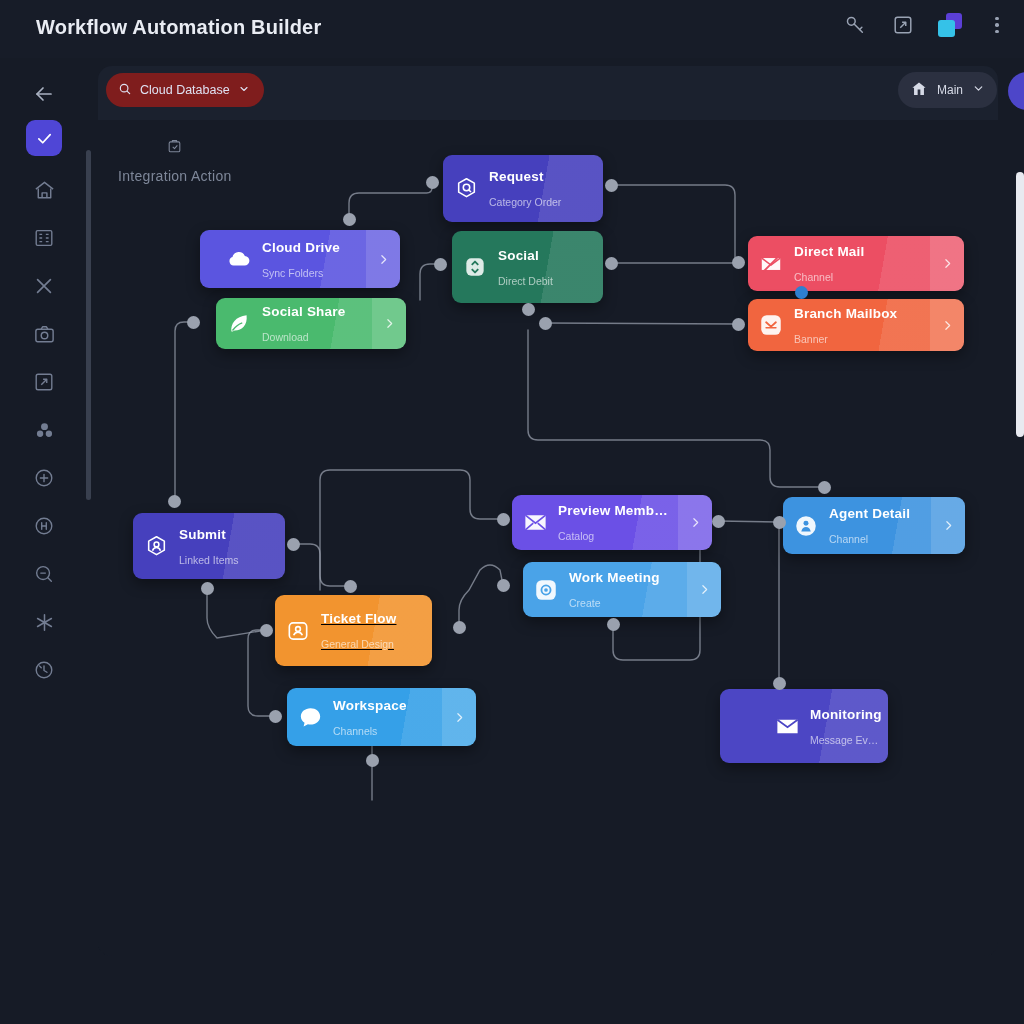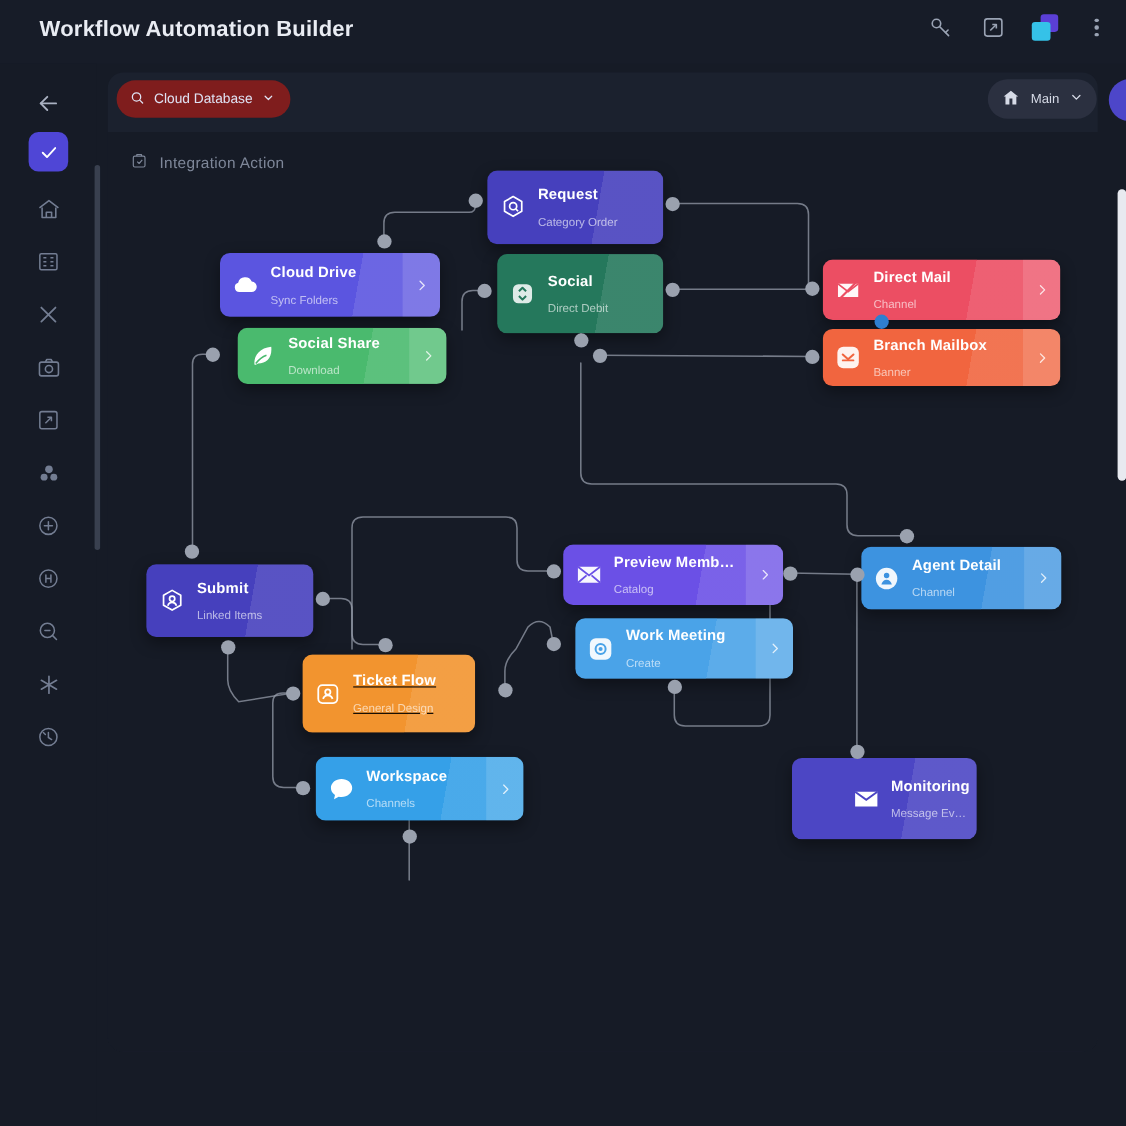--- a/index.html
+++ b/index.html
@@ -184,20 +184,21 @@
   
   .canvas-head {
     position: absolute;
     left: 118px; top: 138px;
     display: flex;
     align-items: center;
     gap: 10px;
     color: #7e8799;
     font-size: 14px;
     letter-spacing: 0.3px;
+    flex-direction: column;
   }
 
   
   .panel-scroll {
     position: absolute;
     left: 1016px; top: 172px;
     width: 8px; height: 265px;
     border-radius: 4px;
     background: #e8eaf0;
   }
@@ -458,21 +459,21 @@
       <path d="M361 507 L361 490 Q361 480 371 470 L382 450 Q392 440 402 450 L405 465" fill="none" stroke="#9aa1ae" stroke-width="1.4" stroke-opacity="0.72" stroke-linecap="round"></path>
       <path d="M405 399 L382 399 Q372 399 372 389 L372 360 Q372 350 362 350 L232 350 Q222 350 222 360 L222 470" fill="none" stroke="#9aa1ae" stroke-width="1.4" stroke-opacity="0.72" stroke-linecap="round"></path>
       <path d="M620 401 L681 402" fill="none" stroke="#9aa1ae" stroke-width="1.4" stroke-opacity="0.72" stroke-linecap="round"></path>
       <path d="M515 504 L515 530 Q515 540 525 540 L592 540 Q602 540 602 530 L602 400" fill="none" stroke="#9aa1ae" stroke-width="1.4" stroke-opacity="0.72" stroke-linecap="round"></path>
       <path d="M177 596 L160 596 Q150 596 150 586 L150 519 Q150 510 159 510 L168 510" fill="none" stroke="#9aa1ae" stroke-width="1.4" stroke-opacity="0.72" stroke-linecap="round"></path>
       <path d="M274 626 L274 680" fill="none" stroke="#9aa1ae" stroke-width="1.4" stroke-opacity="0.72" stroke-linecap="round"></path>
       <path d="M681 402 L681 563" fill="none" stroke="#9aa1ae" stroke-width="1.4" stroke-opacity="0.72" stroke-linecap="round"></path>
     </svg>
 
   <div id="nodes">
-      <div class="node" style="left: 200px; top: 230px; width: 200px; height: 58px; background: linear-gradient(100deg, rgb(91, 85, 224) 0%, rgb(91, 85, 224) 62%, rgba(255, 255, 255, 0.1) 62%, rgba(255, 255, 255, 0.1) 100%), rgb(91, 85, 224);">
+      <div class="node" style="left: 200px; top: 230px; width: 200px; height: 58px; background: linear-gradient(100deg, rgb(91, 85, 224) 0%, rgb(91, 85, 224) 62%, rgba(255, 255, 255, 0.1) 62%, rgba(255, 255, 255, 0.1) 100%), rgb(91, 85, 224); padding-left: 16px;">
         <div class="n-icon">
           <svg width="26" height="26" viewBox="0 0 24 24" fill="currentColor">
             <path d="M7 18h10a4.4 4.4 0 00.4-8.8A6 6 0 006 10.2 4 4 0 007 18z"></path>
           </svg>
         </div>
         <div class="n-text">
           <div class="n-title">Cloud Drive</div>
           <div class="n-sub">Sync Folders</div>
         </div>
         <div class="n-chev">

